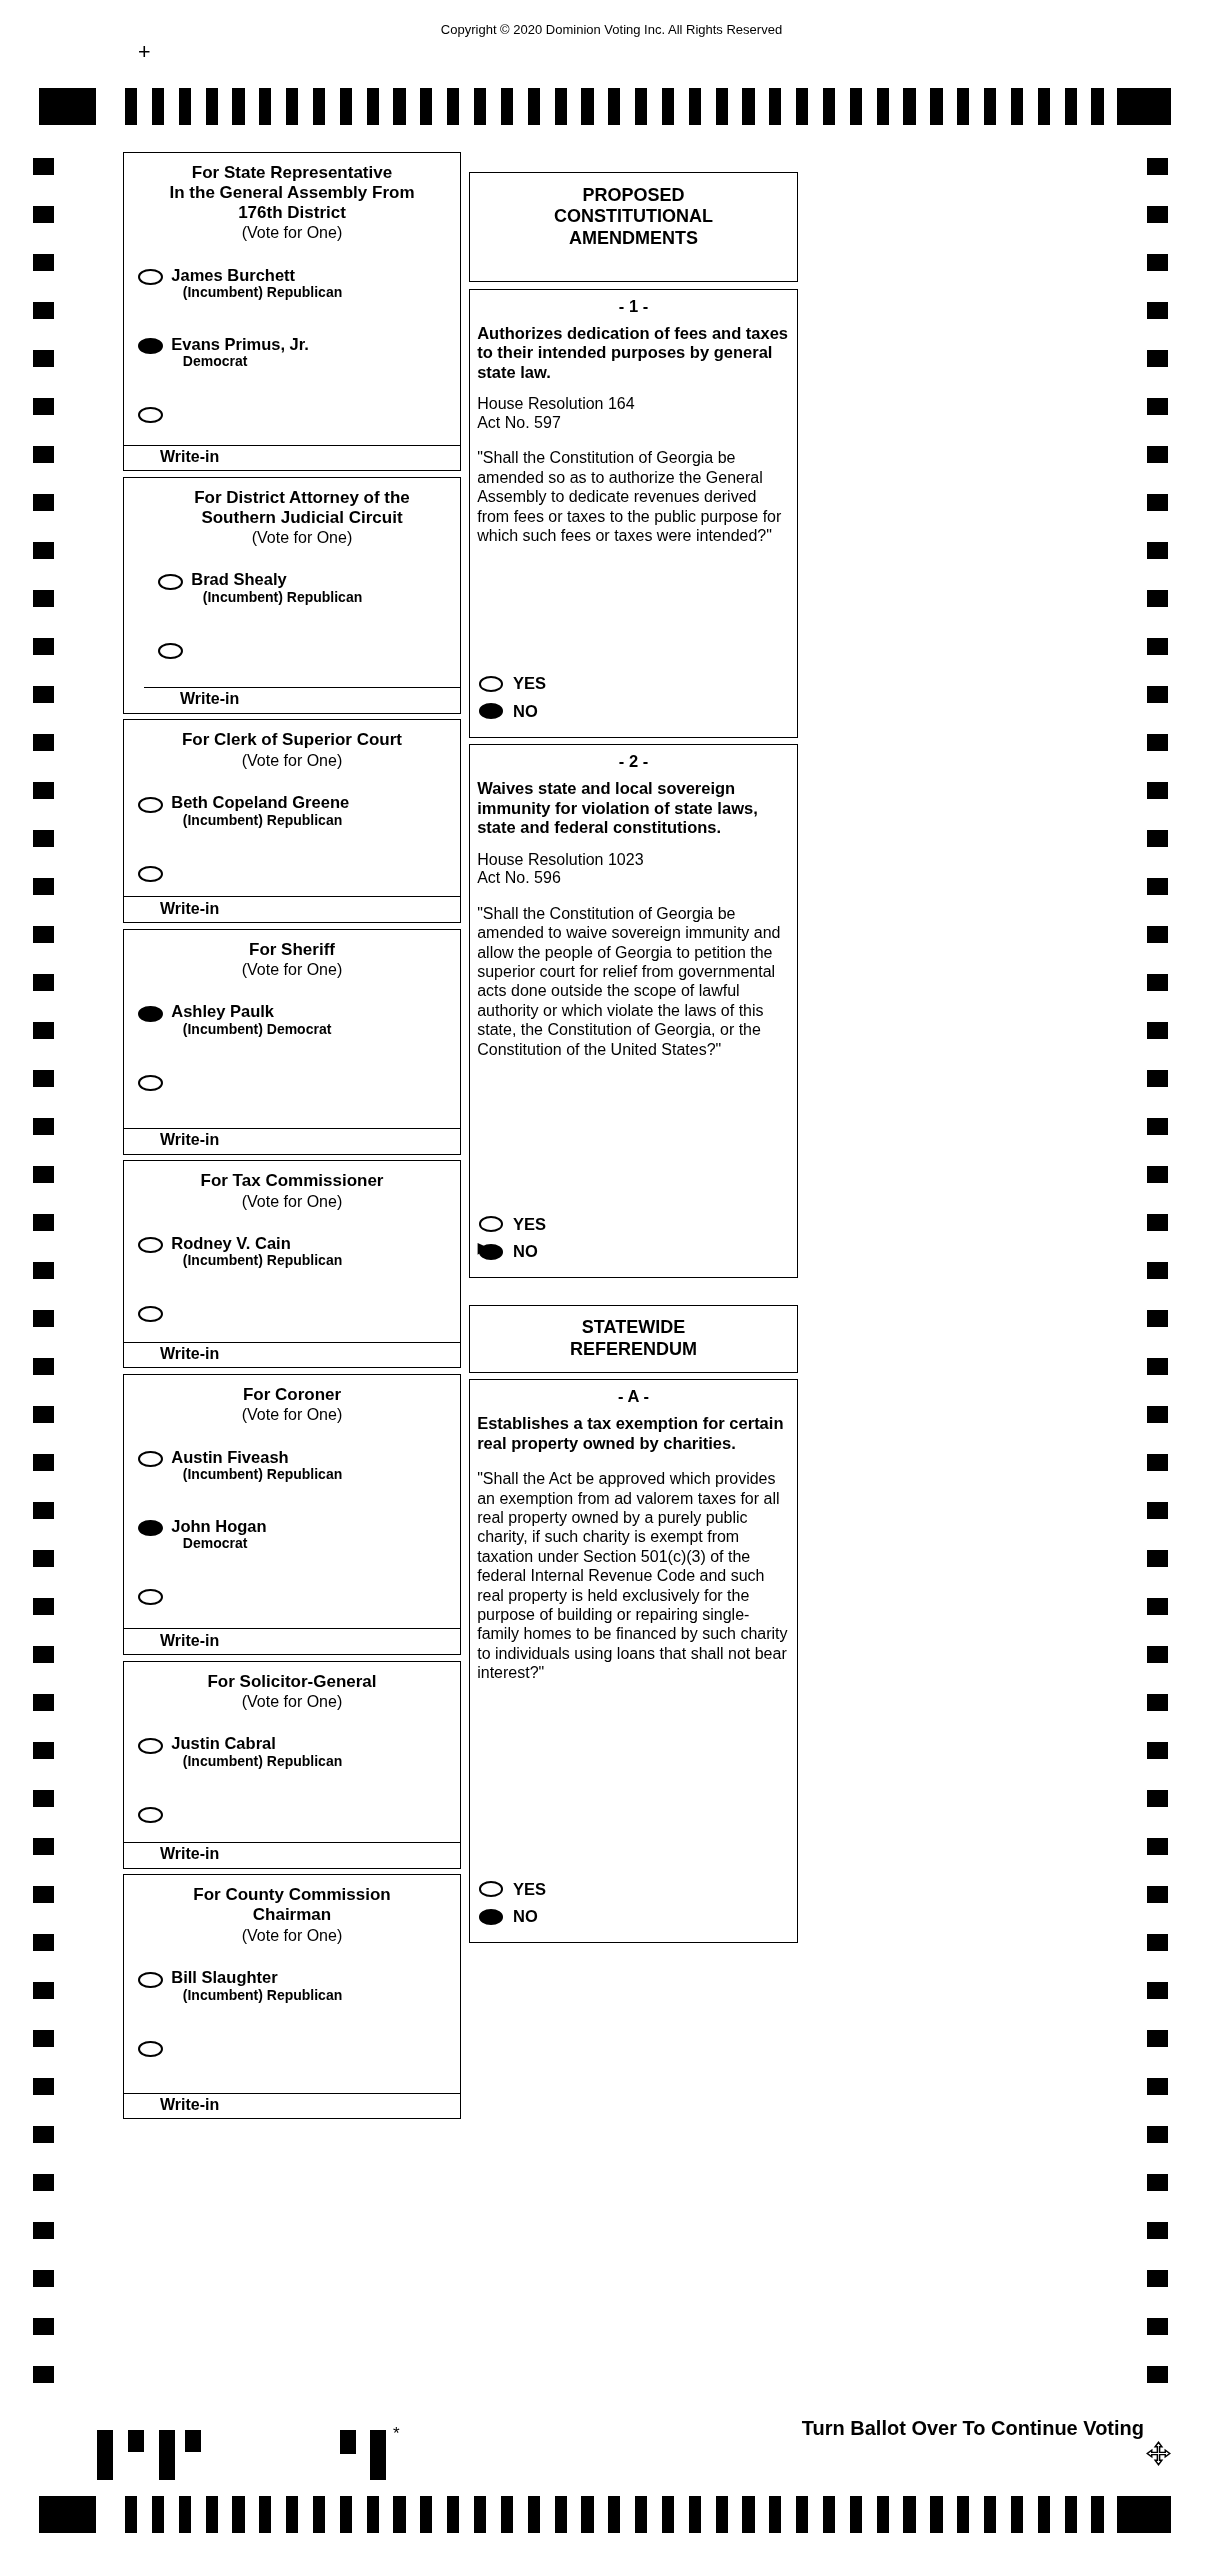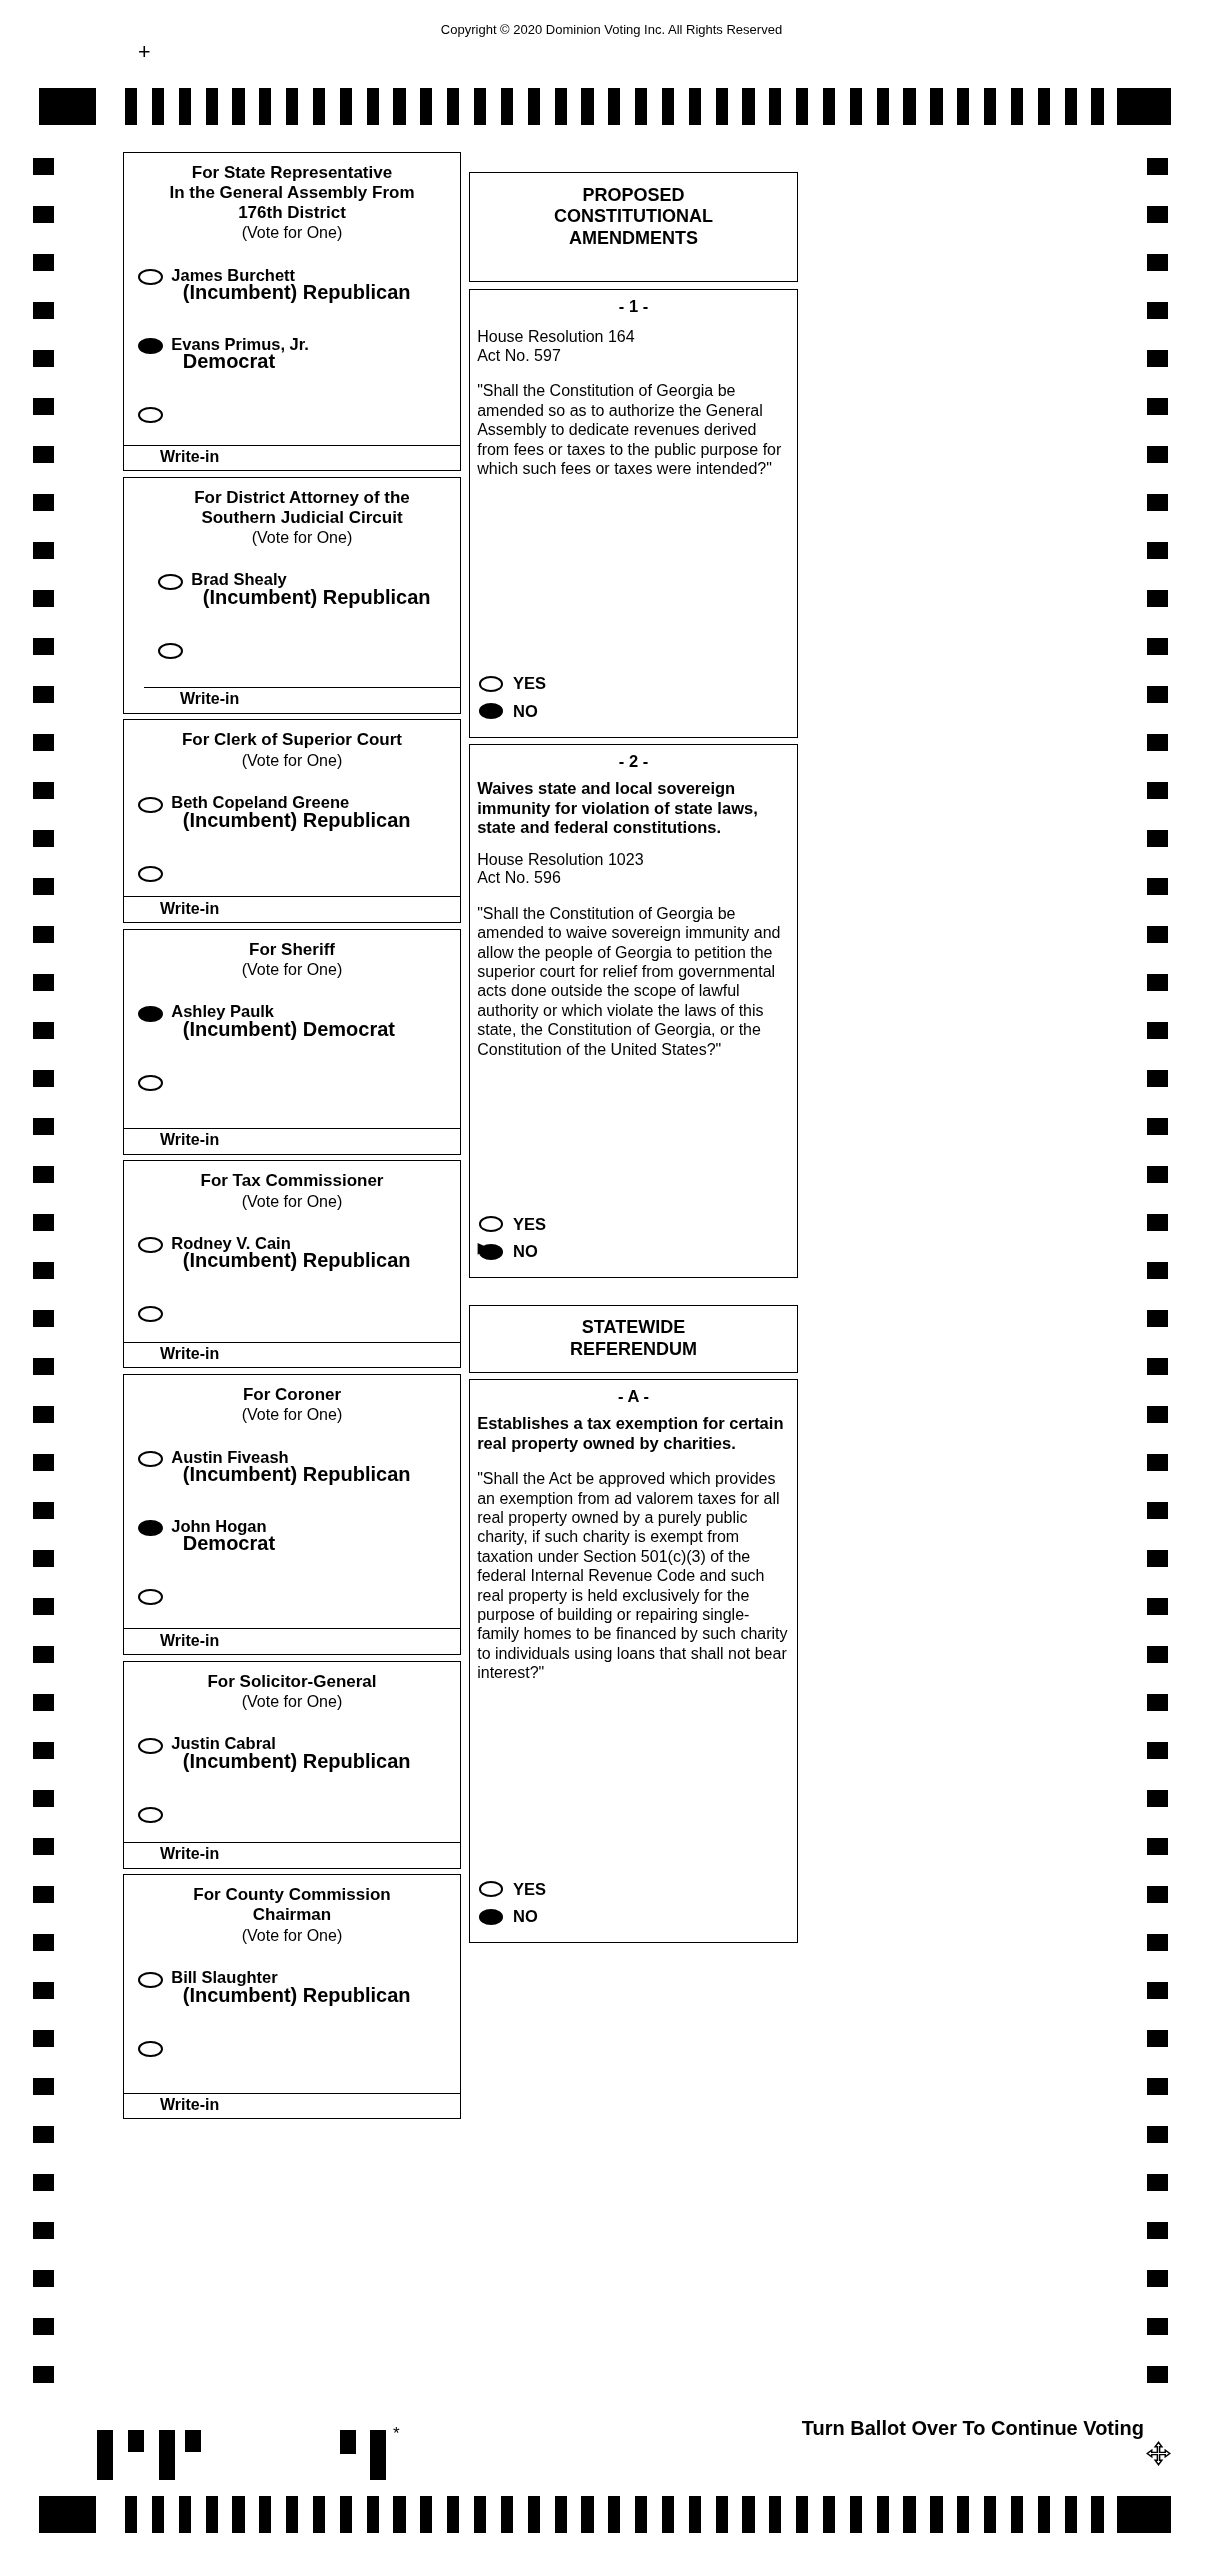--- a/index.html
+++ b/index.html
@@ -35,21 +35,21 @@
   .cbox { border:1.4px solid #000; display:flex; flex-direction:column; background:#fff; }
   .chead { text-align:center; padding:10px 5.7px 17px; }
   .ctitle { font-weight:bold; font-size:17px; line-height:20px; }
   .cvote { font-size:16px; line-height:18.6px; margin-top:1.4px; }
   .crow { display:flex; align-items:flex-start; padding:5.7px 4.3px 0 14.3px; min-height:69px; }
   .crow.blank { min-height:40px; }
   .oval { width:24.4px; height:16px; border:2.2px solid #000; border-radius:50%; flex:none; margin-top:3.6px; background:#fff; }
   .oval.filled { background:#000; }
   .cinfo { margin-left:8.6px; }
   .cname { font-weight:bold; font-size:16.5px; line-height:18.6px; }
-  .cparty { font-weight:bold; font-size:20px; line-height:16.5px; margin-left:11.5px; }
+  .cparty { font-weight:bold; font-size:14px; line-height:16.5px; margin-left:11.5px; }
   .writein { margin-top:auto; border-top:1.4px solid #000; padding:2.2px 0 4.3px 36px; }
   .wlabel { font-weight:bold; font-size:16px; }
 
   .mheadbox { border:1.4px solid #000; text-align:center; padding:11.5px 5.7px; background:#fff;margin-top:20px; }
   .mline { font-weight:bold; font-size:18px; line-height:21.5px; }
   .mbox { border:1.4px solid #000; display:flex; flex-direction:column; padding:7.2px 0 4.3px; background:#fff; }
   .mnum { text-align:center; font-weight:bold; font-size:16.5px; line-height:18.6px; }
   .msum { font-weight:bold; font-size:16.5px; line-height:19.4px; padding:8.6px 7.2px 0; }
   .mrefs { font-size:16px; line-height:18.6px; padding:13px 7.2px 0; }
   .mq { font-size:16px; line-height:19.4px; padding:16px 7.2px 0; }
@@ -386,20 +386,21 @@
     </section>
   </main>
 <main class="col measures">
     <section class="mheadbox" style="min-height: 110px;">
       <div class="mline">PROPOSED</div>
       <div class="mline">CONSTITUTIONAL</div>
       <div class="mline">AMENDMENTS</div>
     </section>
     <section class="mbox" style="min-height: 449px;">
       <div class="mnum">- 1 -</div>
+      <div class="msum">Authorizes dedication of fees and taxes to their intended purposes by general state law.</div>
       <div class="mrefs">
         <div class="mref">House Resolution 164</div>
         <div class="mref">Act No. 597</div>
       </div>
       <div class="mq">"Shall the Constitution of Georgia be amended so as to authorize the General Assembly to dedicate revenues derived from fees or taxes to the public purpose for which such fees or taxes were intended?"</div>
       <div class="mopts">
         <div class="mrow">
           <div class="oval"></div>
           <div class="olabel">YES</div>
         </div>

